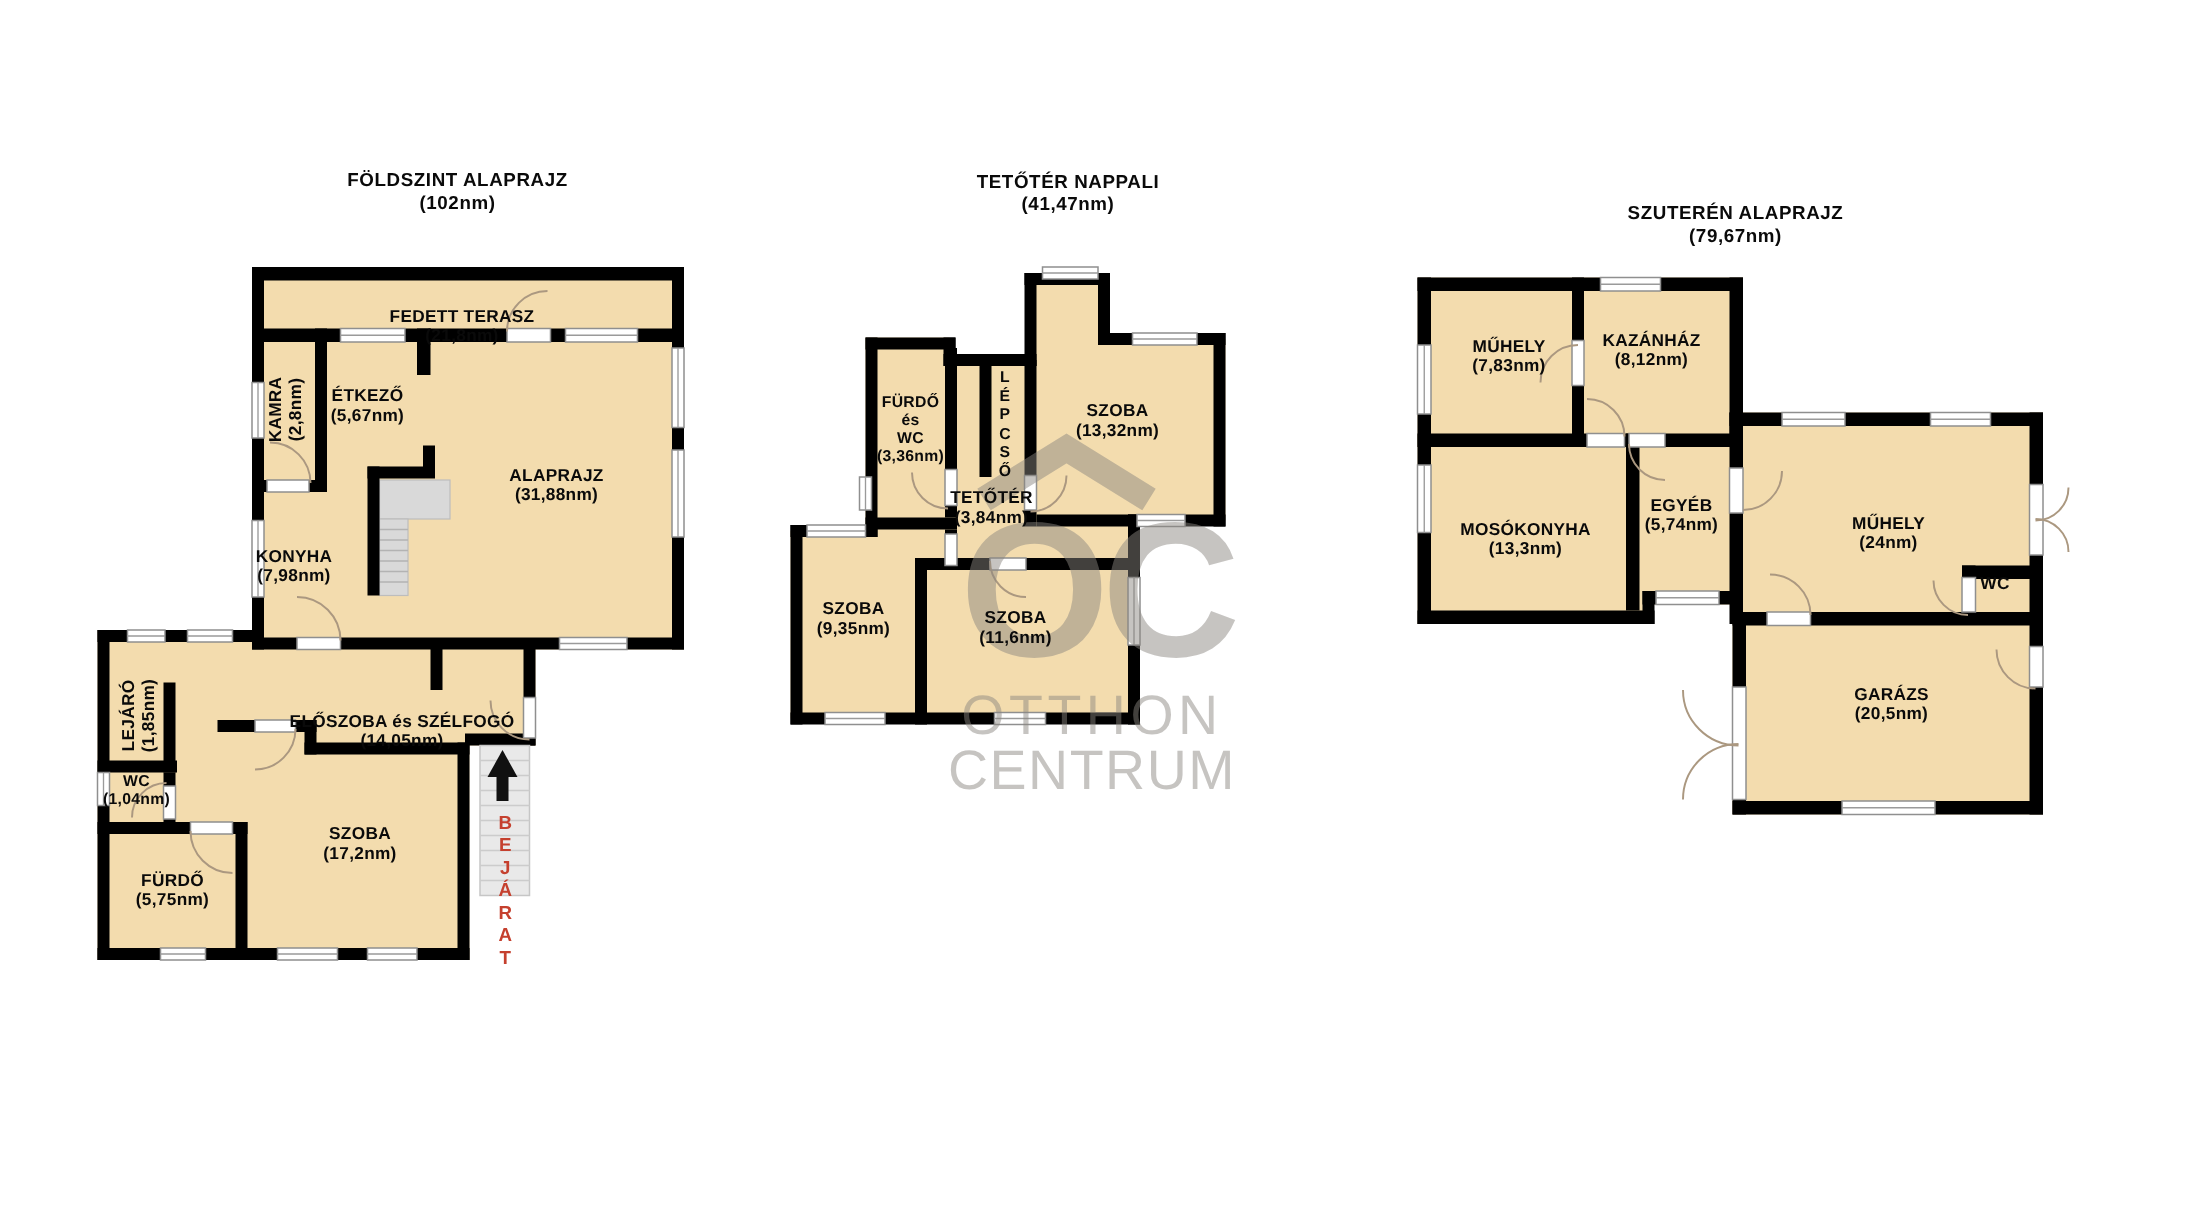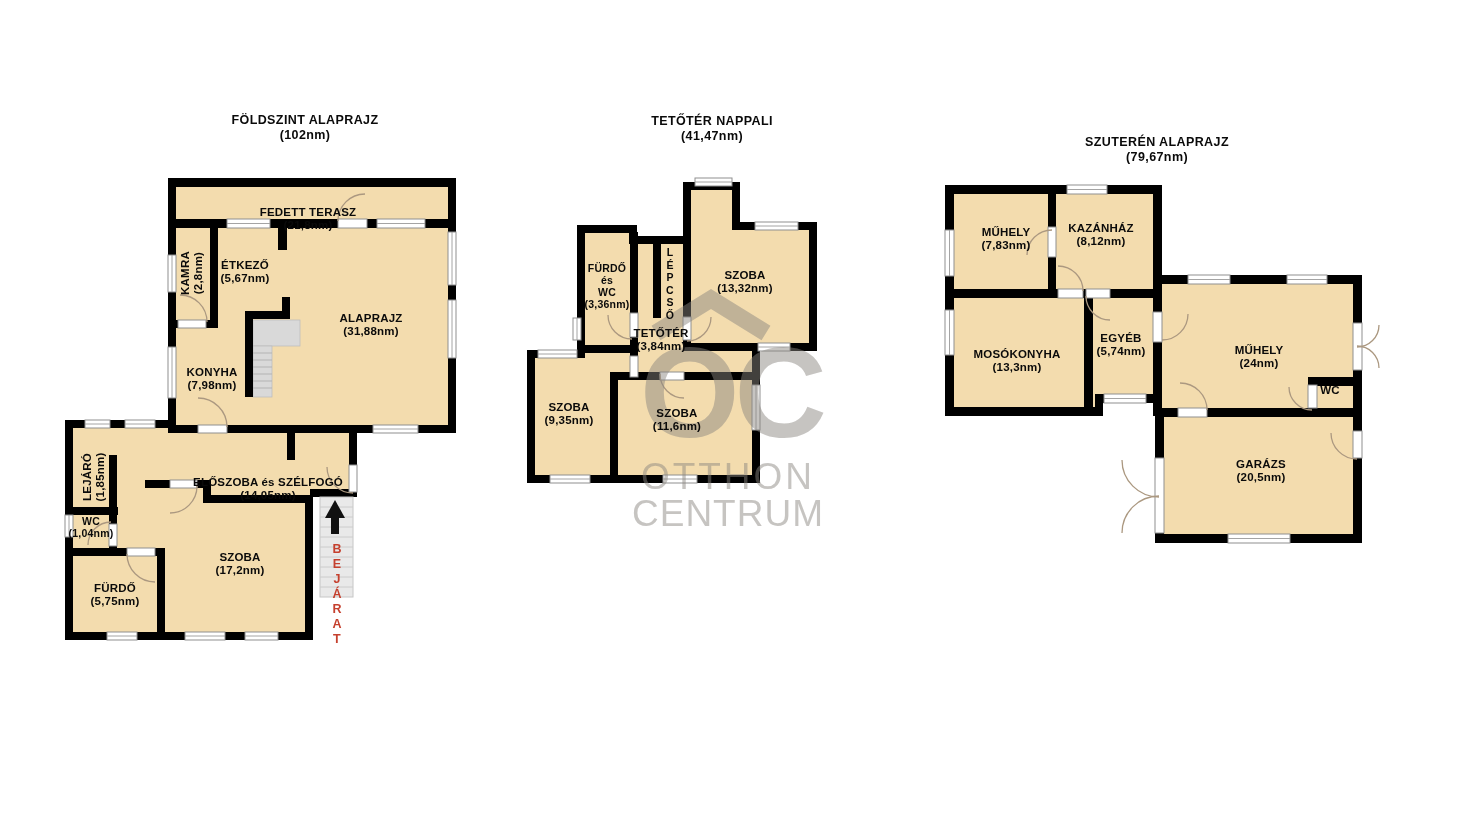--- a/index.html
+++ b/index.html
@@ -266,21 +266,21 @@
     <div>(2,8nm)</div>
   </div>
   <div class="lbl" style="left:245px;top:271px">
     <div>ÉTKEZŐ</div>
     <div>(5,67nm)</div>
   </div>
   <div class="lbl" style="left:371px;top:324px">
     <div>ALAPRAJZ</div>
     <div>(31,88nm)</div>
   </div>
-  <div class="lbl" style="left:212px;top:378px">
+  <div class="lbl" style="left:196px;top:378px">
     <div>KONYHA</div>
     <div>(7,98nm)</div>
   </div>
   <div class="lbl" style="left:268px;top:488px">
     <div>ELŐSZOBA és SZÉLFOGÓ</div>
     <div>(14,05nm)</div>
   </div>
   <div class="lbl rot" style="left:93px;top:477px">
     <div>LEJÁRÓ</div>
     <div>(1,85nm)</div>

